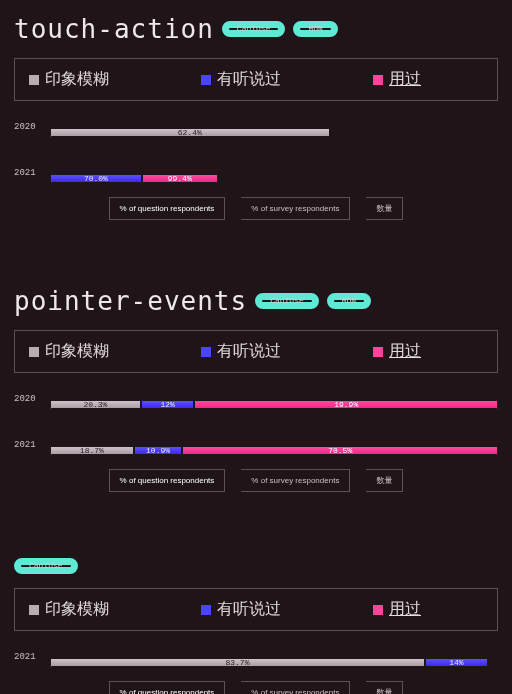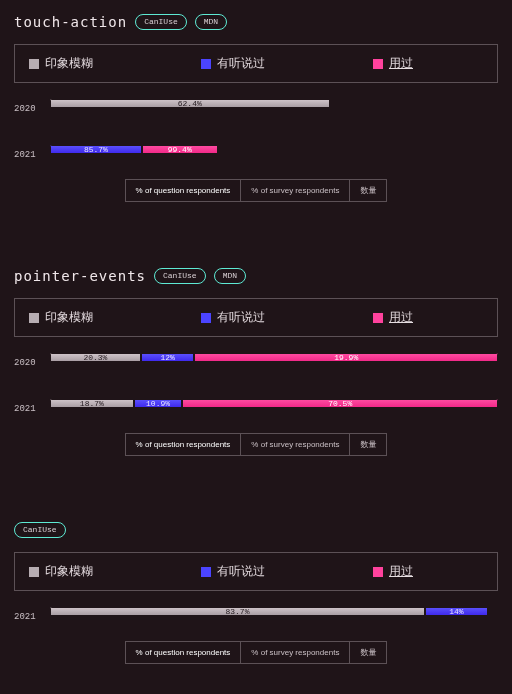--- a/index.html
+++ b/index.html
@@ -16,32 +16,32 @@
   .section + .section { margin-top: 46px; }
 
   .heading-row {
     display: flex;
     align-items: center;
     gap: 8px;
     margin-bottom: 14px;
   }
   .heading {
     font-family: ui-monospace, SFMono-Regular, Menlo, monospace;
-    font-size: 14px;
+    font-size: 26px;
     letter-spacing: 1px;
     font-weight: 400;
     color: #f0e7ea;
   }
   .pill {
     display: inline-flex;
     align-items: center;
     justify-content: center;
     height: 16px;
     padding: 0 8px;
-    border: 1px solid #5eead4;
+    border: 7px solid #5eead4;
     border-radius: 999px;
     font-size: 8px;
     color: #d9d0d4;
     cursor: pointer;
     line-height: 1;
   }
 
   .legend-box {
     border: 1px solid #5c5156;
     padding: 10px 14px;
@@ -57,40 +57,40 @@
     flex: 1;
   }
   .legend-item:last-child { flex: 0 0 auto; min-width: 110px; text-decoration: underline; }
   .swatch {
     width: 10px; height: 10px;
     flex: 0 0 10px;
   }
   .sw-gray { background: #b7adb2; }
   .sw-blue { background: #4b44ff; }
   .sw-pink { background: #ff429d; }
-  .legend-label { font-size: 12px; color: #e0d7db; }
+  .legend-label { font-size: 16px; color: #e0d7db; }
 
   .bars { display: flex; flex-direction: column; gap: 26px; margin-bottom: 14px; }
   .bar-row {
     display: flex;
     align-items: center;
     gap: 8px;
   }
   .year {
     width: 28px;
     flex: 0 0 28px;
     font-size: 9px;
     color: #c9bfc4;
     text-align: left;
   }
   .bar {
     flex: 1;
     height: 20px;
     display: flex;
-    align-items: flex-start;
+    align-items: flex-end;
     border-radius: 2px;
     overflow: hidden;
   }
   .seg {
     position: relative;
     display: flex;
     align-items: center;
     justify-content: center;
     font-size: 8px;
     color: #1a1014;
@@ -104,21 +104,21 @@
     font-weight: 500;
     white-space: nowrap;
   }
   .seg-gray { background: linear-gradient(180deg, #d3c8cd 0%, #a4999f 100%); color: #2a2025; }
   .seg-blue { background: linear-gradient(180deg, #5e55ff 0%, #3b24ea 100%); color: #e9e6ff; }
   .seg-pink { background: linear-gradient(180deg, #ff4fa4 0%, #f02484 100%); color: #fff; }
 
   .tabs {
     display: flex;
     justify-content: center;
-    gap: 0;
+    gap: 16px;
     margin: 0 auto;
   }
   .tab {
     border: 1px solid #5c5156;
     padding: 5px 10px;
     font-size: 8px;
     color: #c9bfc4;
     background: transparent;
     cursor: pointer;
   }
@@ -156,21 +156,21 @@
           <div class="bar">
             <div class="seg seg-gray" style="width:62.4%">
               <span>62.4%</span>
             </div>
           </div>
         </div>
         <div class="bar-row">
           <div class="year">2021</div>
           <div class="bar">
             <div class="seg seg-blue" style="width:20.5%">
-              <span>85.7%</span>
+              <span>70.0%</span>
             </div>
             <div class="seg seg-pink" style="width:16.9%">
               <span>99.4%</span>
             </div>
           </div>
         </div>
       </div>
       <div class="tabs">
         <button class="tab active">% of question respondents</button>
         <button class="tab">% of survey respondents</button>

